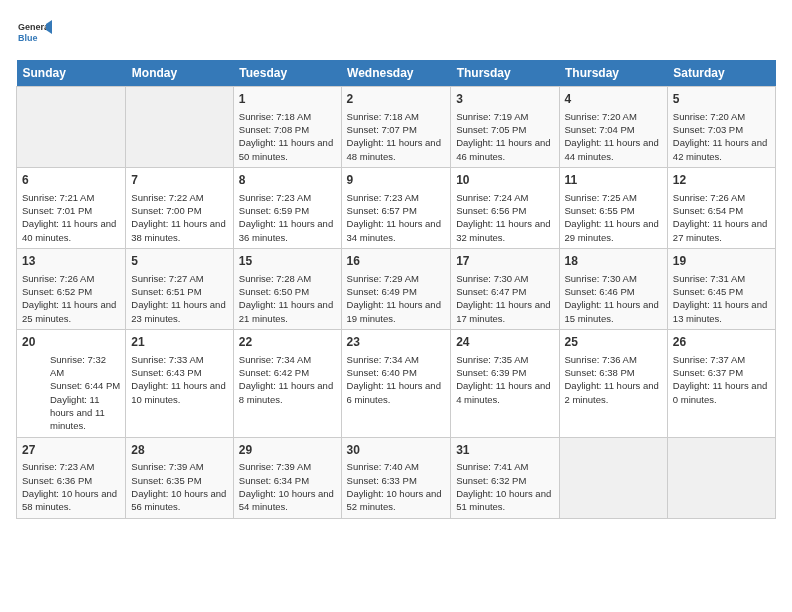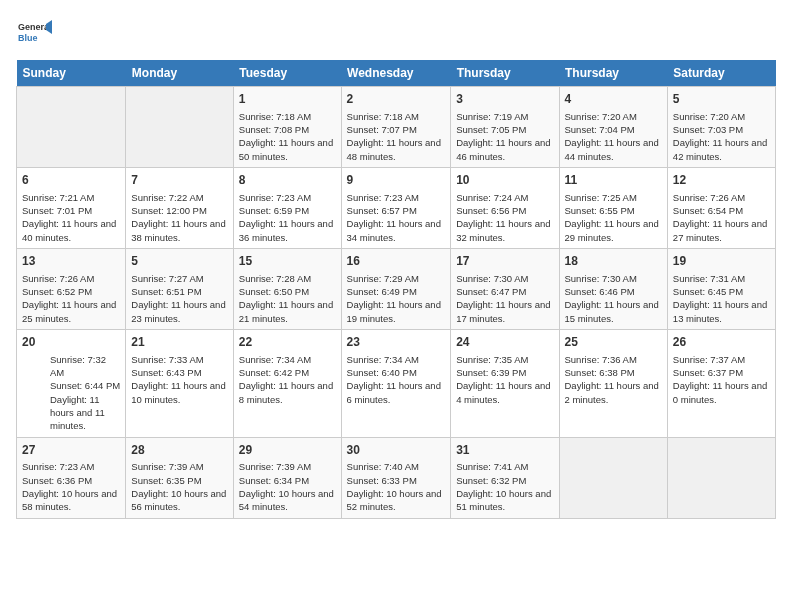--- a/index.html
+++ b/index.html
@@ -152,21 +152,21 @@
       <tr>
         <td>
           <span class="day-num">6</span>
           <div class="cell-text" style="white-space: pre-line;">Sunrise: 7:21 AM
 Sunset: 7:01 PM
 Daylight: 11 hours and 40 minutes.</div>
         </td>
         <td>
           <span class="day-num">7</span>
           <div class="cell-text" style="white-space: pre-line;">Sunrise: 7:22 AM
-Sunset: 12:00 PM
+Sunset: 7:00 PM
 Daylight: 11 hours and 38 minutes.</div>
         </td>
         <td>
           <span class="day-num">8</span>
           <div class="cell-text" style="white-space: pre-line;">Sunrise: 7:23 AM
 Sunset: 6:59 PM
 Daylight: 11 hours and 36 minutes.</div>
         </td>
         <td>
           <span class="day-num">9</span>

